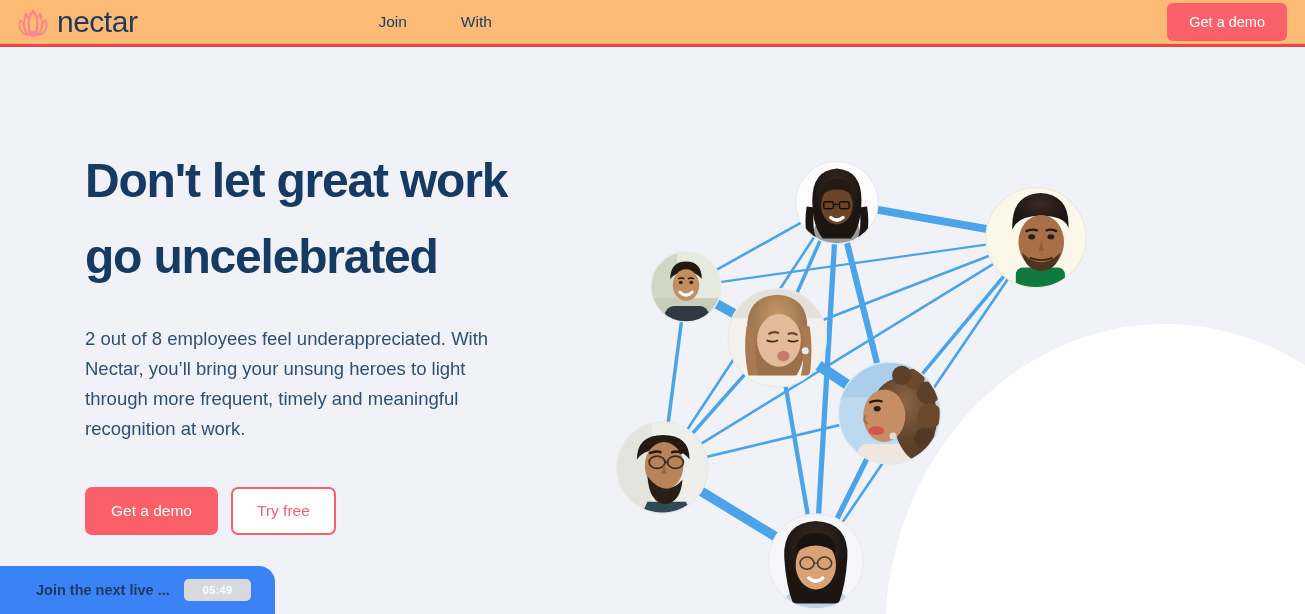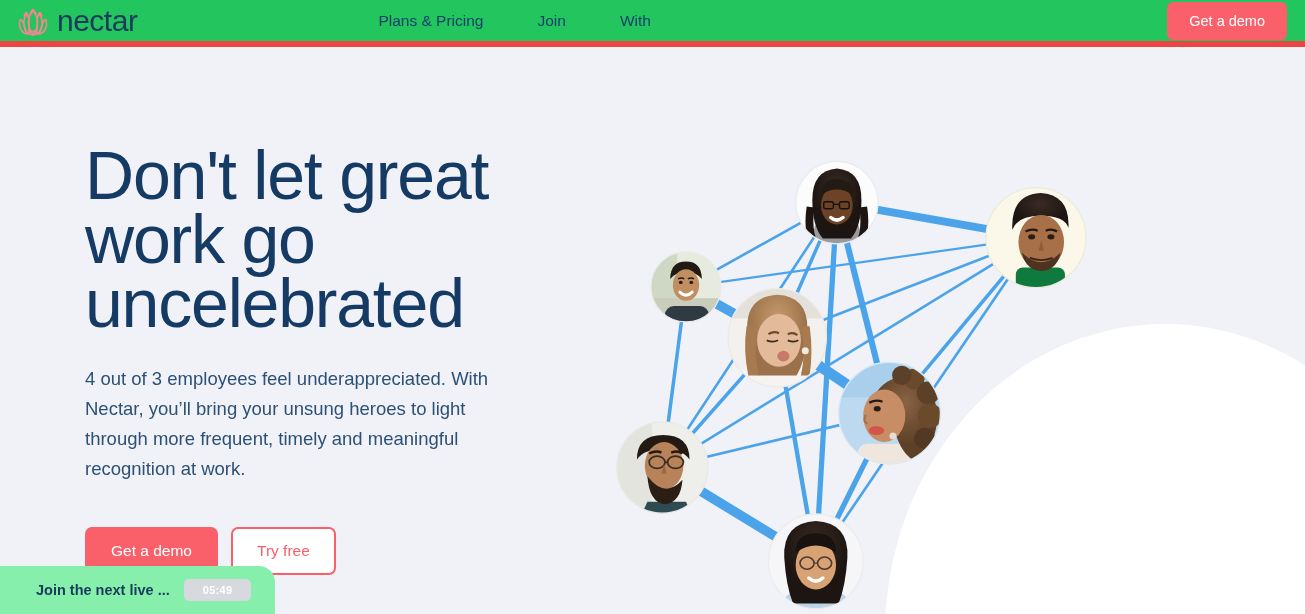--- a/index.html
+++ b/index.html
@@ -27,22 +27,22 @@
     border-radius: 50%;
     z-index: 0;
     pointer-events: none;
   }
 
   
   .header {
     position: relative;
     z-index: 30;
     height: 47px;
-    background: #22c55e;
-    border-bottom: 6px solid #ef4444;
+    background: #fdba74;
+    border-bottom: 3px solid #ef4444;
     display: flex;
     align-items: center;
     padding: 0 0 0 14px;
   }
 
   .logo {
     display: flex;
     align-items: center;
     gap: 5px;
     user-select: none;
@@ -91,23 +91,23 @@
     height: 567px;
   }
 
   .hero-left {
     width: 595px;
     padding: 96px 0 0 85px;
     flex: none;
   }
 
   .headline {
-    font-size: 68px;
-    line-height: 64px;
-    font-weight: 400;
+    font-size: 48px;
+    line-height: 76px;
+    font-weight: 700;
     color: #153a63;
     letter-spacing: -1.2px;
     max-width: 470px;
   }
 
   .subcopy {
     margin-top: 29px;
     font-size: 18.5px;
     line-height: 30px;
     color: #2d5076;
@@ -158,21 +158,21 @@
     height: 614px;
   }
   .network svg { display: block; width: 100%; height: 100%; }
 
   
   .live-banner {
     position: absolute;
     left: 0;
     bottom: 0;
     z-index: 40;
-    background: #86efac;
+    background: #3b82f6;
     border-top-right-radius: 16px;
     display: flex;
     align-items: center;
     gap: 14px;
     padding: 14px 24px 14px 36px;
     height: 48px;
   }
   .live-banner-text {
     font-size: 14.5px;
     font-weight: 700;
@@ -207,33 +207,32 @@
         <path d="M27.4 7.5 L29.5 12 M27.4 7.5 L25 11.5"></path>
         <path d="M6.5 15.5 C5 20 5.8 25 8.5 28 C10.2 29.9 12.3 30.8 14 30.7 C12.4 28 10.8 23.5 10 20 C9.3 17.2 8 15.8 6.5 15.5 Z"></path>
         <path d="M33.5 15.5 C35 20 34.2 25 31.5 28 C29.8 29.9 27.7 30.8 26 30.7 C27.6 28 29.2 23.5 30 20 C30.7 17.2 32 15.8 33.5 15.5 Z"></path>
         <ellipse cx="20" cy="29.7" rx="3.4" ry="2.1"></ellipse>
       </g>
     </svg>
     <span class="logo-text">nectar</span>
   </div>
 
   <nav class="nav">
-    <a href="#">Plans &amp; Pricing</a>
     <a href="#">Join</a>
     <a href="#">With</a>
   </nav>
 
   <button class="header-cta">Get a demo</button>
 </header>
 
 <section class="hero">
 
   <div class="hero-left">
     <h1 class="headline">Don't let great work go uncelebrated</h1>
-    <p class="subcopy">4 out of 3 employees feel underappreciated. With Nectar, you’ll bring your unsung heroes to light through more frequent, timely and meaningful recognition at work.</p>
+    <p class="subcopy">2 out of 8 employees feel underappreciated. With Nectar, you’ll bring your unsung heroes to light through more frequent, timely and meaningful recognition at work.</p>
     <div class="hero-buttons">
       <button class="btn-primary">Get a demo</button>
       <button class="btn-outline">Try free</button>
     </div>
   </div>
 
   <div class="hero-right">
     <div class="network">
       <svg viewBox="0 0 720 700" preserveAspectRatio="xMinYMin meet">
         <defs>

